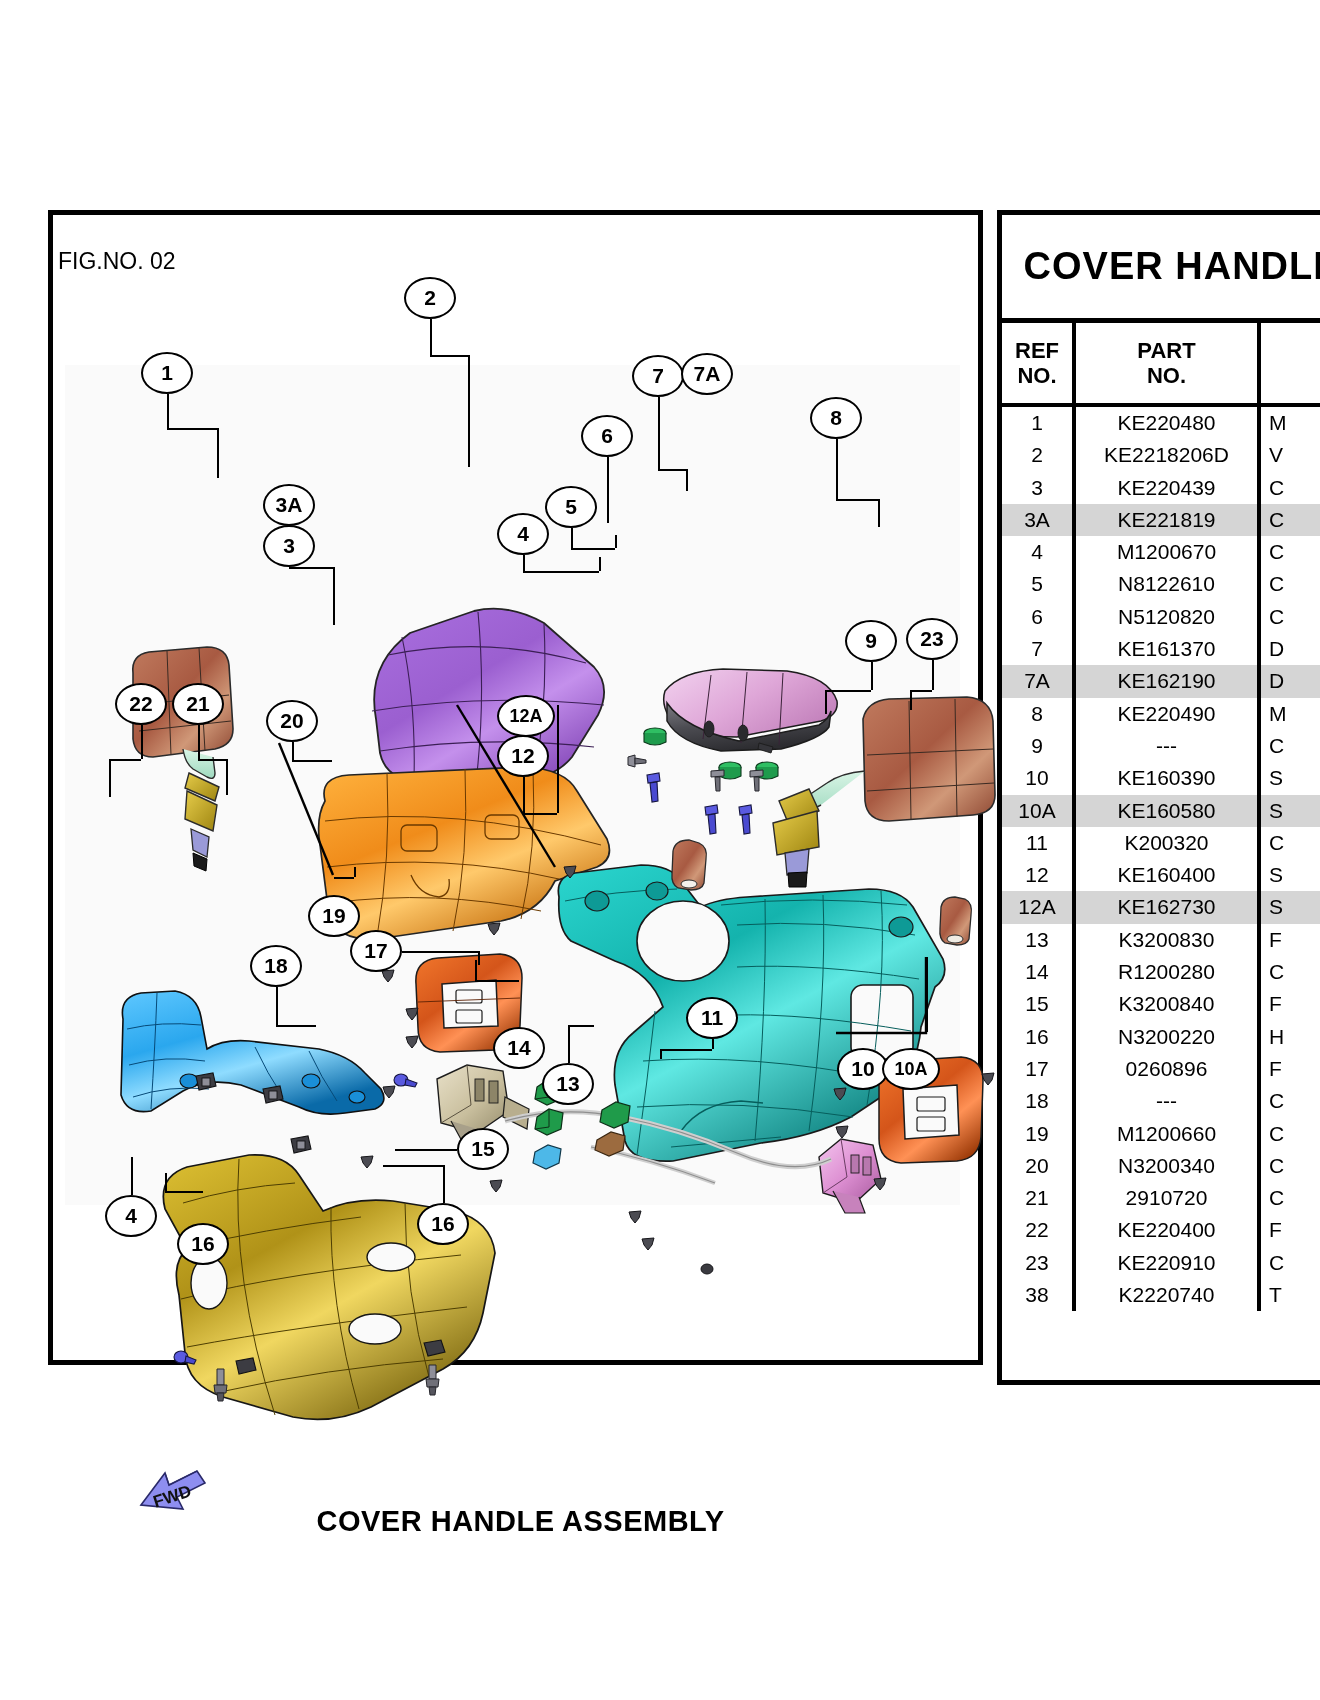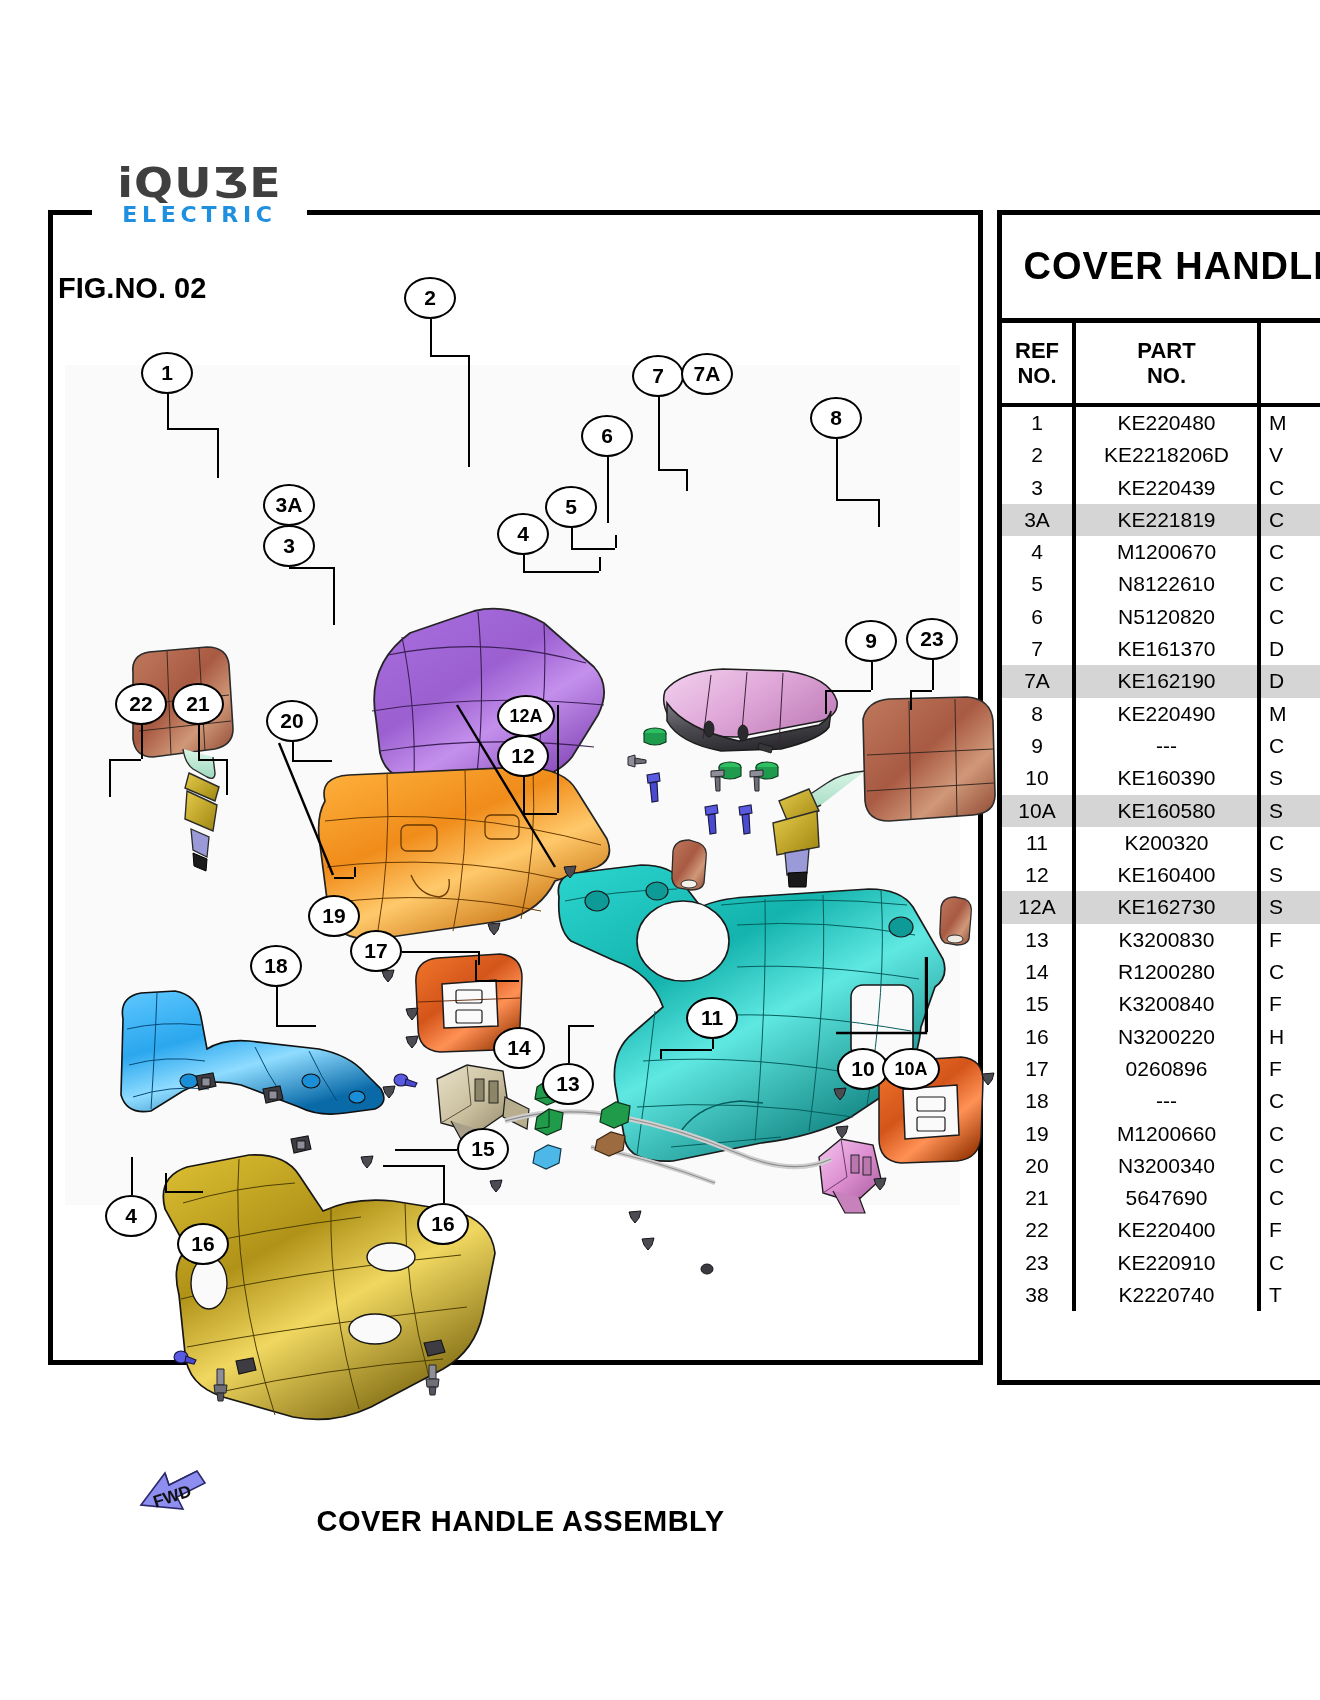--- a/index.html
+++ b/index.html
@@ -48,25 +48,24 @@
     letter-spacing: 4.5px;
     color: #1f8fe0;
     font-family: "DejaVu Sans", sans-serif;
     display: block;
     margin-top: 1px;
     transform: scaleX(1.05);
   }
   #fig-no {
     position: absolute;
     left: 58px; top: 248px;
-    font-size: 29px;
-    font-weight: 700;
+    font-size: 23px;
+    font-weight: 400;
     color: #000;
     z-index: 30;
-    margin-top: 24px;
   }
   #assembly-title {
     position: absolute;
     left: 0; top: 1290px;
     width: 935px;
     text-align: center;
     font-size: 29px;
     font-weight: 700;
     letter-spacing: 0.5px;
     color: #000;
@@ -794,24 +793,20 @@
       <path d="M6 40 L30 8 L34 20 L62 6 L70 18 L42 32 L48 44 Z" fill="#8e8ef0" stroke="#2a2a6a" stroke-width="1.6"></path>
       <path d="M30 8 L34 20 L62 6" fill="none" stroke="#2a2a6a" stroke-width="1.2"></path>
     </svg>
     <div id="fwd-label">FWD</div>
 
     <div id="assembly-title">COVER HANDLE ASSEMBLY</div>
   </div>
 
   <div id="fig-no">FIG.NO. 02</div>
 
-  <div id="logo-block">
-    <span id="logo-iqube">iQUƷE</span>
-    <span id="logo-electric">ELECTRIC</span>
-  </div>
 
   <div id="table-panel">
     <div id="table-header">COVER HANDLE ASSEMBLY</div>
     <table id="parts-table">
       <colgroup>
         <col class="c-ref">
           <col class="c-part">
           <col class="c-desc">
       </colgroup>
       <thead>
@@ -943,21 +938,21 @@
             <td>M1200660</td>
             <td class="desc">C</td>
           </tr>
           <tr>
             <td>20</td>
             <td>N3200340</td>
             <td class="desc">C</td>
           </tr>
           <tr>
             <td>21</td>
-            <td>5647690</td>
+            <td>2910720</td>
             <td class="desc">C</td>
           </tr>
           <tr>
             <td>22</td>
             <td>KE220400</td>
             <td class="desc">F</td>
           </tr>
           <tr>
             <td>23</td>
             <td>KE220910</td>

